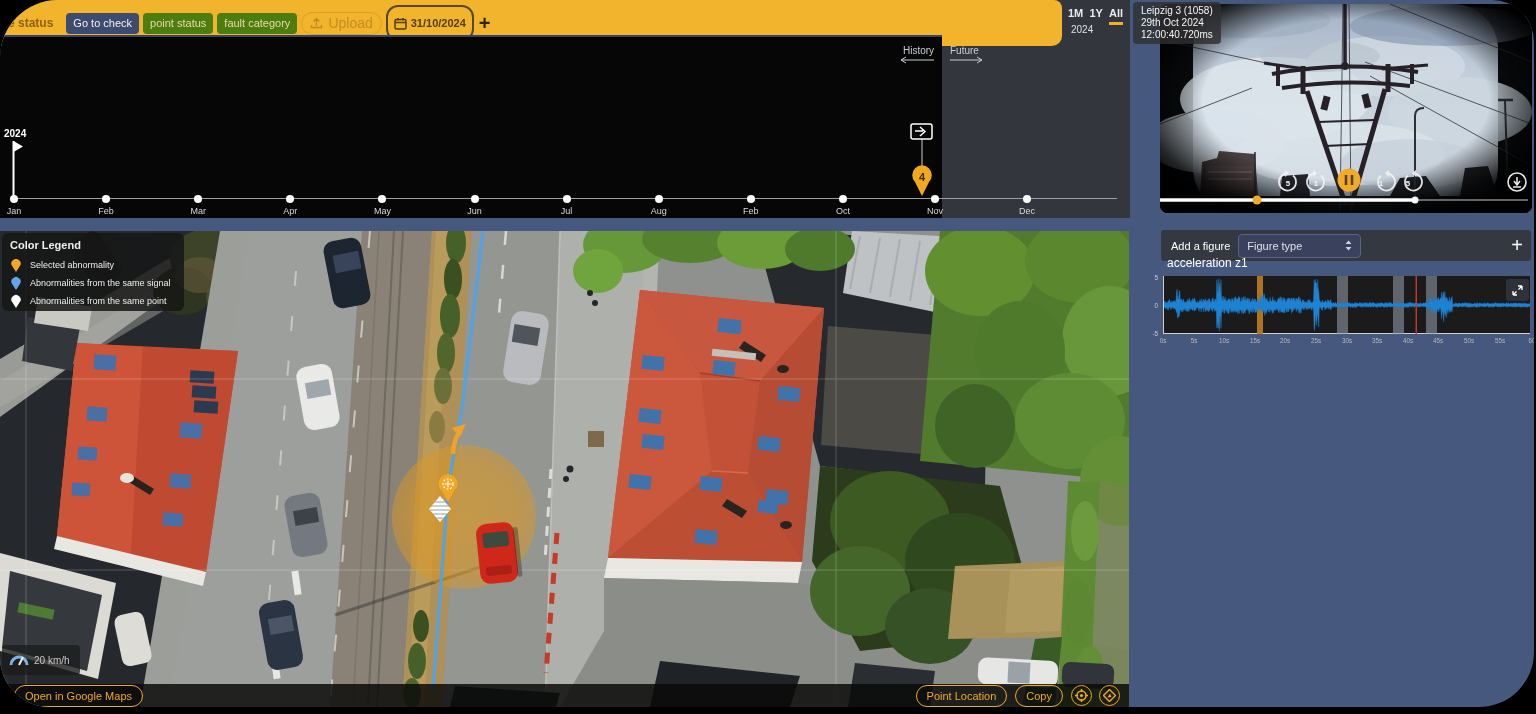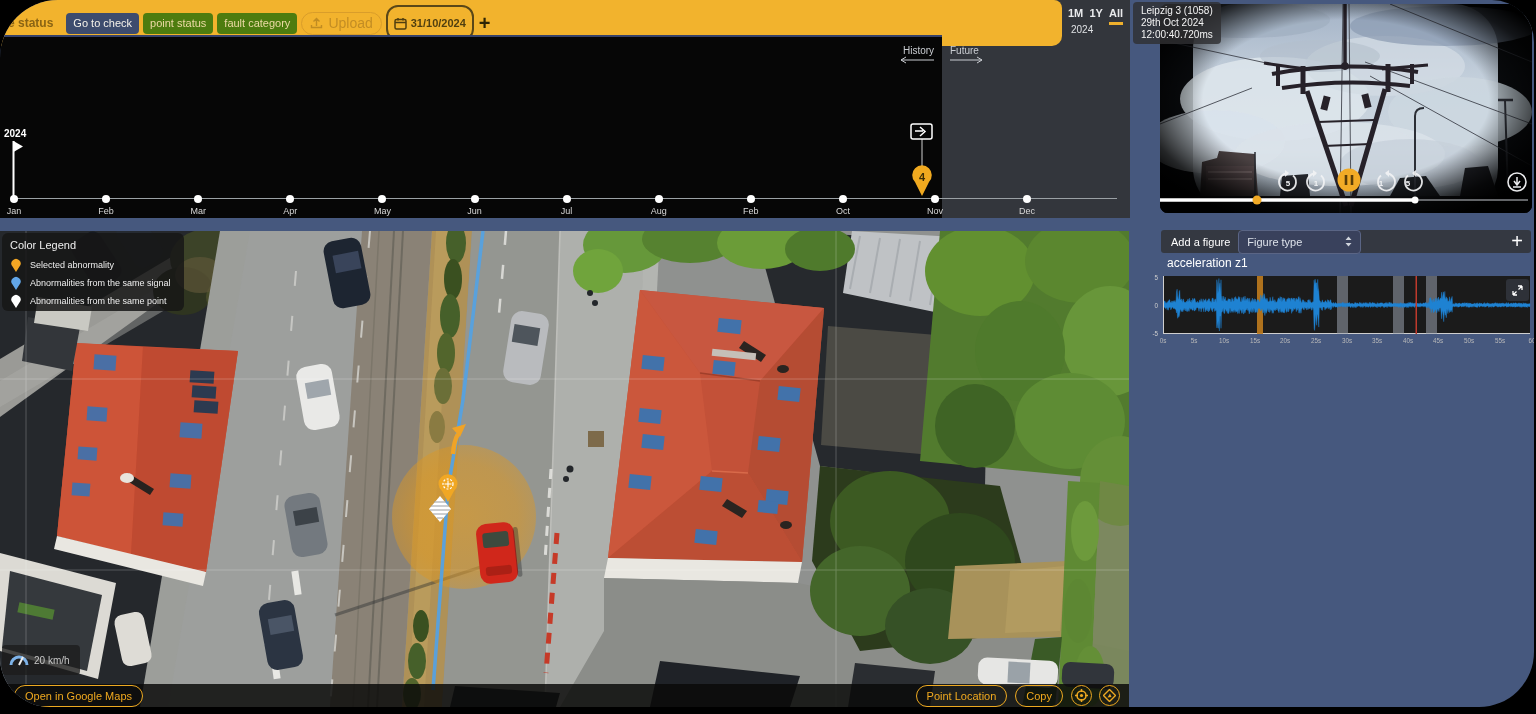--- a/index.html
+++ b/index.html
@@ -21,30 +21,30 @@
 #timeline{position:absolute;left:0;top:37px;width:942px;height:181px;background:#060606}
 #rangebtns{position:absolute;left:1068px;top:7px;color:#e9eaec;font-size:11px;font-weight:bold}
 #yr2024r{position:absolute;left:1071px;top:24px;color:#dfe1e4;font-size:10px}
 .tl-month{position:absolute;top:206px;color:#d8d8d8;font-size:9px;transform:translateX(-50%)}
 .tl-dot{position:absolute;top:194.5px;width:8px;height:8px;border-radius:50%;background:#fff;transform:translateX(-50%)}
 #tl-line{position:absolute;left:13px;top:197.8px;width:1104px;height:1.7px;background:#9aa0a4}
 .hf{position:absolute;top:45px;color:#c9ccd1;font-size:10px}
 
 #map{position:absolute;left:0;top:231px;width:1129px;height:476px;overflow:hidden}
 #legend{position:absolute;left:2px;top:233px;width:182px;height:78px;background:rgba(22,22,22,.85);border-radius:6px;color:#eee;padding:6px 8px}
-#legend .t{font-size:11px;font-weight:normal;margin-bottom:5px}
+#legend .t{font-size:11px;font-weight:bold;margin-bottom:5px}
 #legend .r{font-size:9px;display:flex;align-items:center;height:18px}
 #speed{position:absolute;left:2px;top:645px;width:78px;height:30px;background:rgba(28,28,28,.78);border-radius:4px;color:#c6c6c6;font-size:10px;display:flex;align-items:center}
 #mapbar{position:absolute;left:0;top:684px;width:1129px;height:23px;background:rgba(10,10,8,.84);display:flex;align-items:center}
 .mbtn{height:22px;border:1.3px solid #eda921;border-radius:12px;color:#f0a91f;font-size:11px;display:flex;align-items:center;padding:4px 10px;white-space:nowrap}
 .mcirc{width:21px;height:21px;border:1.5px solid #eda921;border-radius:50%;display:flex;align-items:center;justify-content:center}
 
 #cam{position:absolute;left:1160px;top:4px;width:372px;height:209px;background:#0c0e11;border-radius:8px;overflow:hidden}
 #camlabel{position:absolute;left:1133px;top:2px;background:rgba(48,48,50,.82);border-radius:4px;color:#f4f4f4;font-size:10px;line-height:12px;padding:3px 8px}
-#addfig{position:absolute;left:1161px;top:230px;width:370px;height:23px;background:rgba(52,55,62,.95);border-radius:3px;display:flex;align-items:center;color:#fff}
+#addfig{position:absolute;left:1161px;top:230px;width:370px;height:31px;background:rgba(52,55,62,.95);border-radius:3px;display:flex;align-items:center;color:#fff}
 #figsel{width:123px;height:24px;background:#39415c;border:1px solid #5a6585;border-radius:4px;color:#dde2ea;font-size:11px;display:flex;align-items:center;padding:0 8px}
 #wavetitle{position:absolute;left:1167px;top:256px;color:#fff;font-size:12px;font-weight:normal}
 #plot{position:absolute;left:1163px;top:276px;width:367px;height:58px;background:#1b1b1b;border-left:1px solid #cfcfcf;border-bottom:1px solid #cfcfcf}
 .ylab{position:absolute;color:#cfcfcf;font-size:9px;text-align:right;width:10px;transform:scale(0.7);transform-origin:right center}
 .xlab{position:absolute;top:337px;color:#b9b9b9;font-size:9px;transform:translateX(-50%) scale(0.7);transform-origin:center top}
 #expand{position:absolute;left:1506px;top:279px;width:23px;height:22px;background:#2e3138;border-radius:3px;color:#fff;display:flex;align-items:center;justify-content:center;font-size:12px}
 </style></head>
 <body>
 <div id="app">
 

